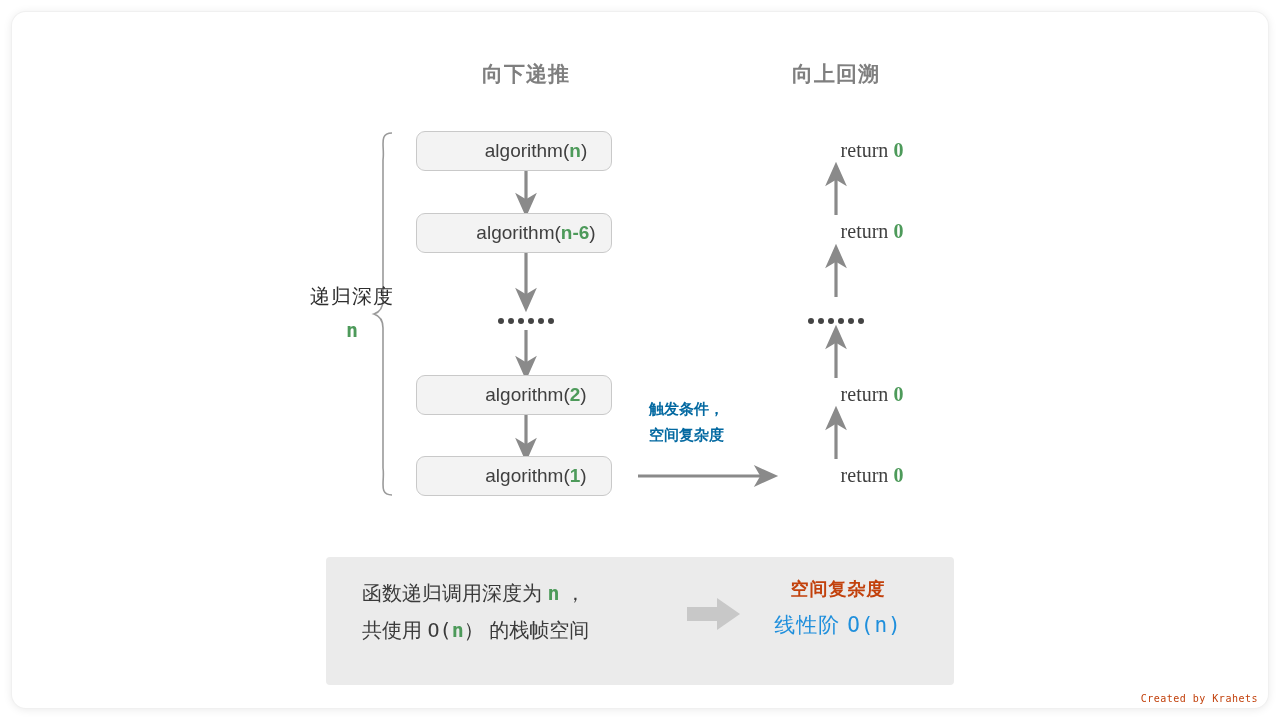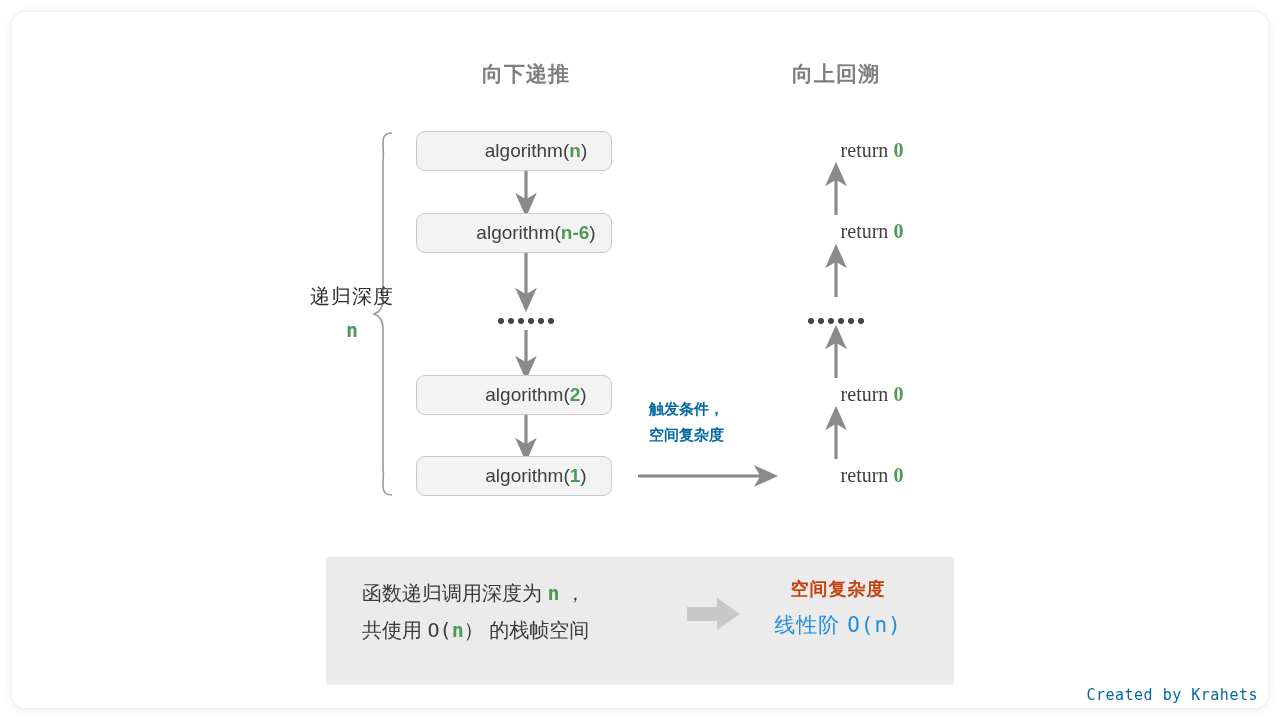--- a/index.html
+++ b/index.html
@@ -187,22 +187,22 @@
   #summary-right .r2 .mono {
     font-family: "DejaVu Sans Mono", "Liberation Mono", monospace;
   }
 
   
   #footer {
     position: absolute;
     right: 22px;
     bottom: 16px;
     font-family: "DejaVu Sans Mono", "Liberation Mono", monospace;
-    font-size: 15px;
-    color: #0369a1;
+    font-size: 10px;
+    color: #c2410c;
     letter-spacing: 0.5px;
   }
 
   svg { overflow: visible; }
 </style>
 </head>
 <body>
 
 <div id="card">
   <div id="stage">

